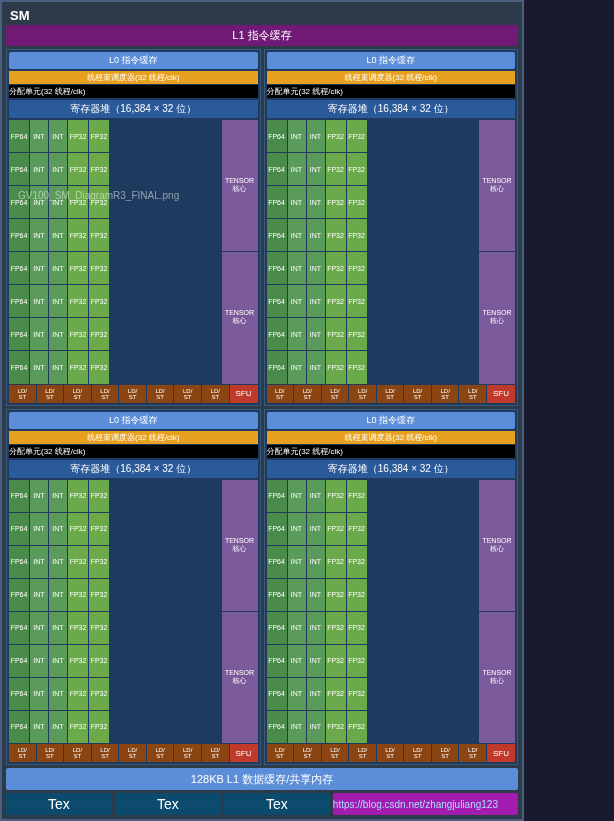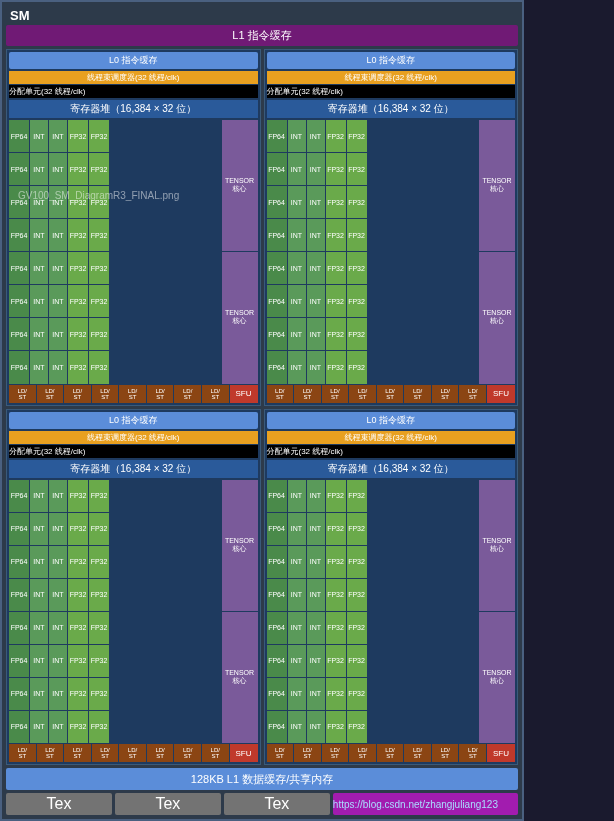--- a/index.html
+++ b/index.html
@@ -180,24 +180,24 @@
       justify-content: center;
     }
 
     .tex-bar-row {
       display: flex;
       gap: 3px;
       height: 22px;
     }
 
     .tex-bar {
-      background: #737373;
+      background: #0c4a6e;
       color: white;
       text-align: center;
-      font-size: 16px;
+      font-size: 14px;
       flex: 1;
       display: flex;
       align-items: center;
       justify-content: center;
       border-radius: 2px;
     }
 
     .url-bar {
       background: #a21caf;
       color: #aaddff;

